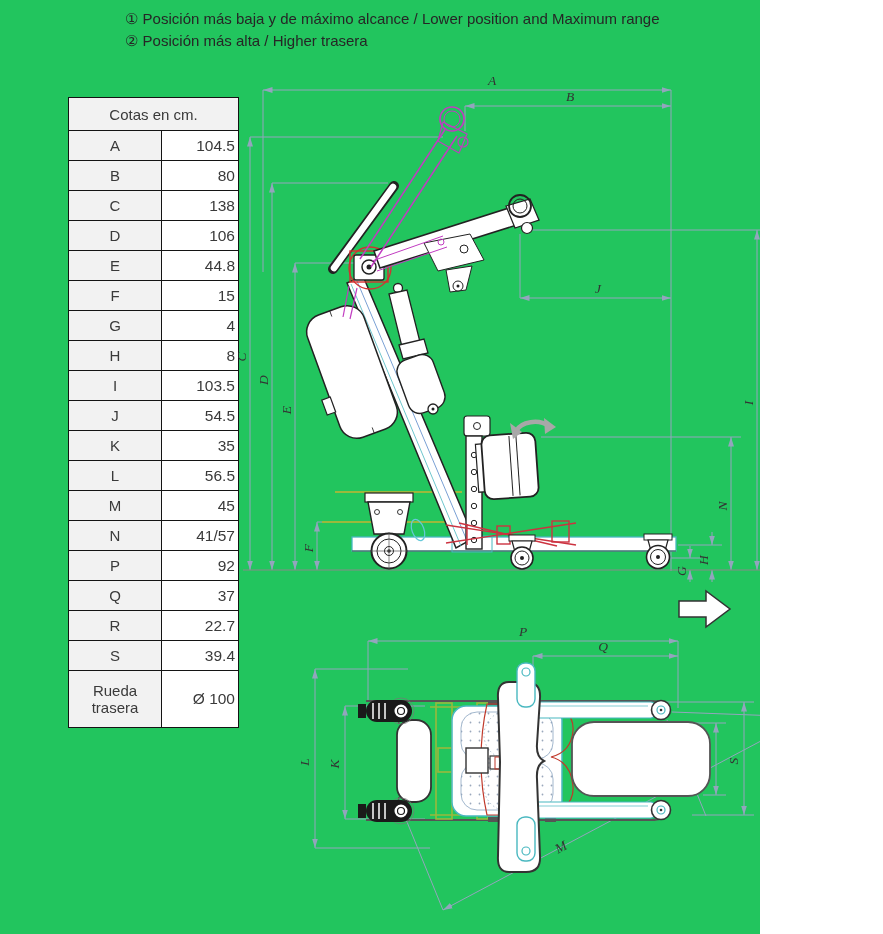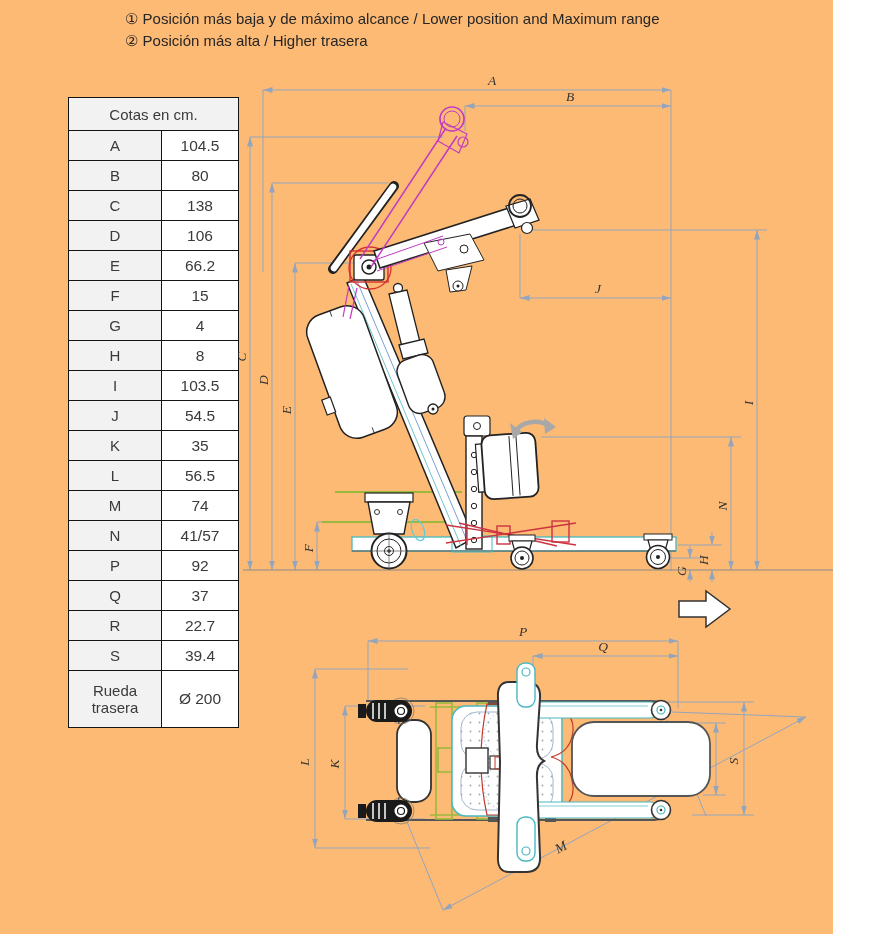--- a/index.html
+++ b/index.html
@@ -1,24 +1,24 @@
 <!DOCTYPE html>
 <html><head>
 <meta charset="utf-8">
 <style>
   html,body{margin:0;padding:0;background:#fff;}
-  #canvas{position:relative;width:833px;height:934px;background:#fdba74;overflow:hidden;
+  #canvas{position:relative;width:760px;height:934px;background:#22c55e;overflow:hidden;
           font-family:"Liberation Sans",sans-serif;}
   .annotations{position:absolute;left:125px;top:8px;font-size:15px;color:#262626;line-height:22px;}
   .annotations div{white-space:nowrap;}
   table.dims{position:absolute;left:68px;top:97px;border-collapse:collapse;font-size:15px;color:#3a3a3a;}
   table.dims td,table.dims th{border:1px solid #141414;text-align:center;vertical-align:middle;padding:0 3px;}
   table.dims th{background:#f2f2f2;font-weight:400;height:32px;width:160px;font-size:15px;}
   table.dims td.lbl{background:#f2f2f2;width:86px;line-height:17px;}
-  table.dims td.val{background:#fff;width:70px;font-size:15.5px;}
+  table.dims td.val{background:#fff;width:70px;font-size:15.5px;text-align:right;}
   table.dims tr{height:30px;}
   table.dims tr.tall1{height:84px;}
   table.dims tr.tall2{height:57px;}
   svg text.dim{font-family:"Liberation Serif",serif;font-style:italic;font-size:13.5px;fill:#333;}
   #drawing{position:absolute;left:0;top:0;}
 </style>
 </head>
 <body>
 
 <div id="canvas">
@@ -46,21 +46,21 @@
         <tr>
           <td class="lbl">C</td>
           <td class="val">138</td>
         </tr>
         <tr>
           <td class="lbl">D</td>
           <td class="val">106</td>
         </tr>
         <tr>
           <td class="lbl">E</td>
-          <td class="val">66.2</td>
+          <td class="val">44.8</td>
         </tr>
         <tr>
           <td class="lbl">F</td>
           <td class="val">15</td>
         </tr>
         <tr>
           <td class="lbl">G</td>
           <td class="val">4</td>
         </tr>
         <tr>
@@ -78,21 +78,21 @@
         <tr>
           <td class="lbl">K</td>
           <td class="val">35</td>
         </tr>
         <tr>
           <td class="lbl">L</td>
           <td class="val">56.5</td>
         </tr>
         <tr>
           <td class="lbl">M</td>
-          <td class="val">74</td>
+          <td class="val">45</td>
         </tr>
         <tr>
           <td class="lbl">N</td>
           <td class="val">41/57</td>
         </tr>
         <tr>
           <td class="lbl">P</td>
           <td class="val">92</td>
         </tr>
         <tr>
@@ -102,21 +102,21 @@
         <tr>
           <td class="lbl">R</td>
           <td class="val">22.7</td>
         </tr>
         <tr>
           <td class="lbl">S</td>
           <td class="val">39.4</td>
         </tr>
         <tr class="tall2">
           <td class="lbl">Rueda trasera</td>
-          <td class="val">Ø 200</td>
+          <td class="val">Ø 100</td>
         </tr>
       </tbody>
   </table>
 
   <svg id="drawing" width="883" height="934" viewBox="0 0 883 934">
     <defs>
       <marker id="da" markerWidth="11" markerHeight="8" refX="9.5" refY="4" orient="auto-start-reverse" markerUnits="userSpaceOnUse">
         <path d="M0,1 L9.5,4 L0,7 Z" fill="#93a5bd"></path>
       </marker>
       <pattern id="dots" width="9" height="9" patternUnits="userSpaceOnUse">

